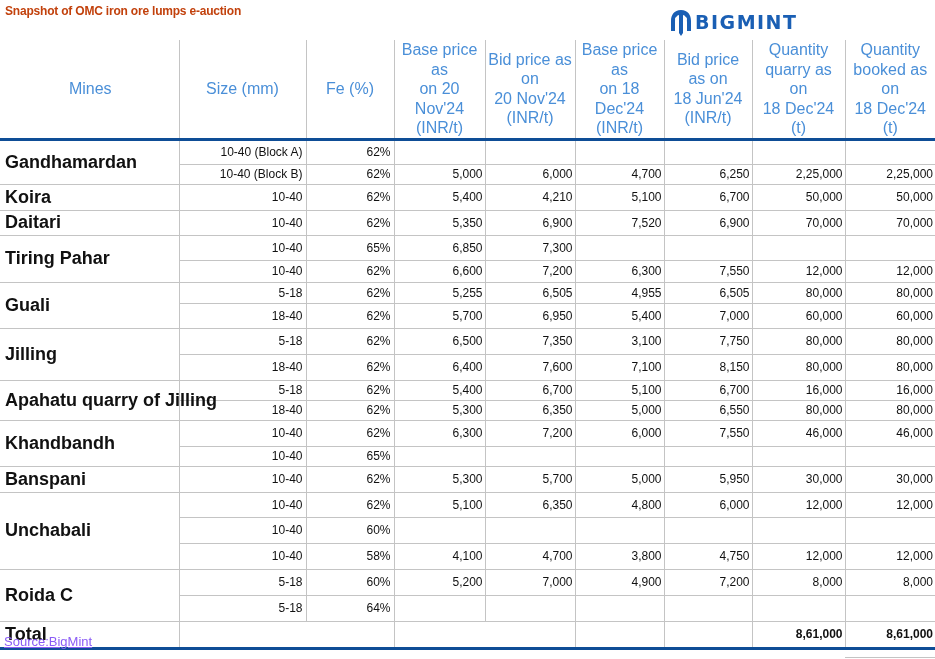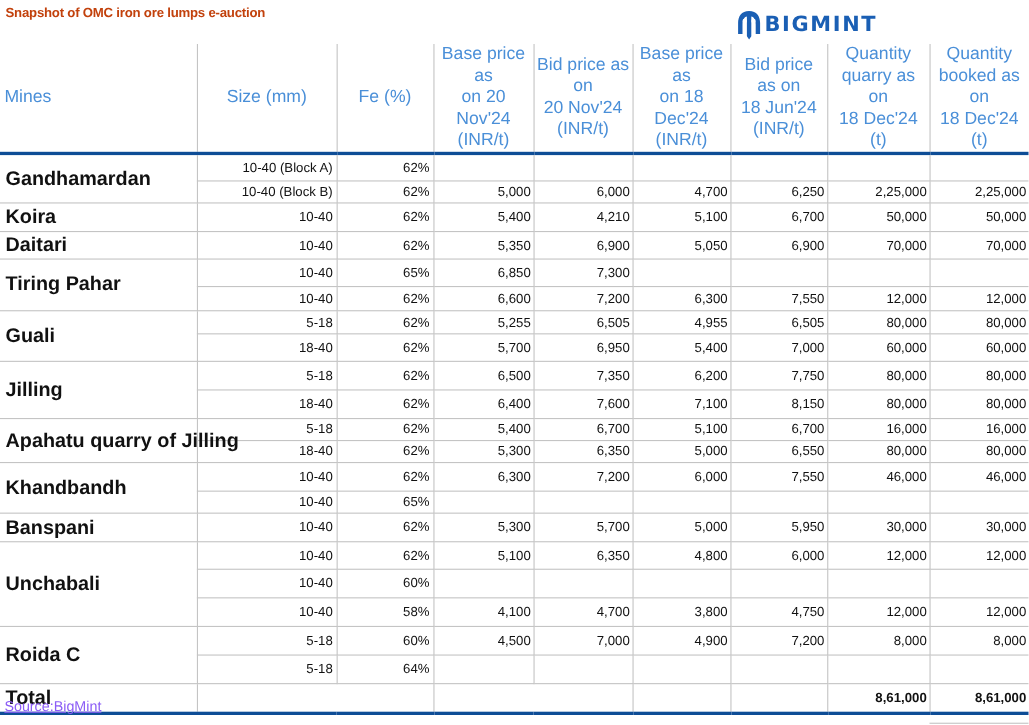--- a/index.html
+++ b/index.html
@@ -4,21 +4,21 @@
 <style>
   html, body { margin:0; padding:0; background:#ffffff; }
   body { width:935px; height:659px; position:relative; overflow:hidden; font-family:"Liberation Sans", sans-serif; color:#111; }
   .title { position:absolute; left:5px; top:4px; font-size:12px; font-weight:bold; letter-spacing:-0.2px; color:#c2410c; }
   .logo { position:absolute; left:670px; top:6px; height:32px; display:flex; align-items:center; gap:3px;text-align:center; }
   .logo .mark { width:22px; height:26px; position:relative; }
   .logo .word { font-family:"DejaVu Sans", sans-serif; font-weight:bold; font-size:19px; color:#1a5fb4; letter-spacing:1.5px; }
   table { position:absolute; left:0; top:40px; border-collapse:collapse; table-layout:fixed; width:935px; font-size:12px; }
   col.c0{width:179px} col.c1{width:127px} col.c2{width:88px} col.c3{width:91px} col.c4{width:90px} col.c5{width:89px} col.c6{width:88px} col.c7{width:93px} col.c8{width:90px}
   th { font-weight:normal; color:#4a8fd8; font-size:16px; line-height:19.5px; height:80px; padding:0 2px; text-align:center; vertical-align:middle; border-left:1px solid #c4c4c4; border-bottom:3px solid #0e4d96; }
-  th.mines { text-align:left; border-left:none; padding-left:4px; }
+  th.mines { text-align:center; border-left:none; padding-left:4px; }
   td { border:1px solid #c4c4c4; padding:0 3px; height:auto; vertical-align:middle; white-space:nowrap; }
   td.mine { font-weight:bold; font-size:18px; border-left:none; padding-left:5px; }
   td.ctr { text-align:right; }
   td.num { text-align:right; padding-right:2px; }
   tr.total td { font-weight:bold; border-bottom:3px solid #0e4d96; }
   td.last { border-right:none; }
   .source { position:absolute; left:4px; top:634px; font-size:13px; color:#8b5cf6;text-decoration:underline; }
   .stub { position:absolute; left:845px; top:657px; width:90px; height:1px; background:#c4c4c4; }
 </style>
 </head>
@@ -124,21 +124,21 @@
         <td class="num">6,700</td>
         <td class="num">50,000</td>
         <td class="num last">50,000</td>
       </tr>
       <tr style="height: 25px; margin-top: 20px;">
         <td class="mine" rowspan="1">Daitari</td>
         <td class="ctr">10-40</td>
         <td class="ctr">62%</td>
         <td class="num">5,350</td>
         <td class="num">6,900</td>
-        <td class="num">5,050</td>
+        <td class="num">7,520</td>
         <td class="num">6,900</td>
         <td class="num">70,000</td>
         <td class="num last">70,000</td>
       </tr>
       <tr style="height: 25px;">
         <td class="mine" rowspan="2">Tiring Pahar</td>
         <td class="ctr">10-40</td>
         <td class="ctr">65%</td>
         <td class="num">6,850</td>
         <td class="num">7,300</td>
@@ -177,21 +177,21 @@
         <td class="num">7,000</td>
         <td class="num">60,000</td>
         <td class="num last">60,000</td>
       </tr>
       <tr style="height: 26px;">
         <td class="mine" rowspan="2">Jilling</td>
         <td class="ctr">5-18</td>
         <td class="ctr">62%</td>
         <td class="num">6,500</td>
         <td class="num">7,350</td>
-        <td class="num">6,200</td>
+        <td class="num">3,100</td>
         <td class="num">7,750</td>
         <td class="num">80,000</td>
         <td class="num last">80,000</td>
       </tr>
       <tr style="height: 26px;">
         <td class="ctr">18-40</td>
         <td class="ctr">62%</td>
         <td class="num">6,400</td>
         <td class="num">7,600</td>
         <td class="num">7,100</td>
@@ -280,21 +280,21 @@
         <td class="num">4,700</td>
         <td class="num">3,800</td>
         <td class="num">4,750</td>
         <td class="num">12,000</td>
         <td class="num last">12,000</td>
       </tr>
       <tr style="height: 26px;">
         <td class="mine" rowspan="2">Roida C</td>
         <td class="ctr">5-18</td>
         <td class="ctr">60%</td>
-        <td class="num">4,500</td>
+        <td class="num">5,200</td>
         <td class="num">7,000</td>
         <td class="num">4,900</td>
         <td class="num">7,200</td>
         <td class="num">8,000</td>
         <td class="num last">8,000</td>
       </tr>
       <tr style="height: 26px;">
         <td class="ctr">5-18</td>
         <td class="ctr">64%</td>
         <td class="num"></td>

